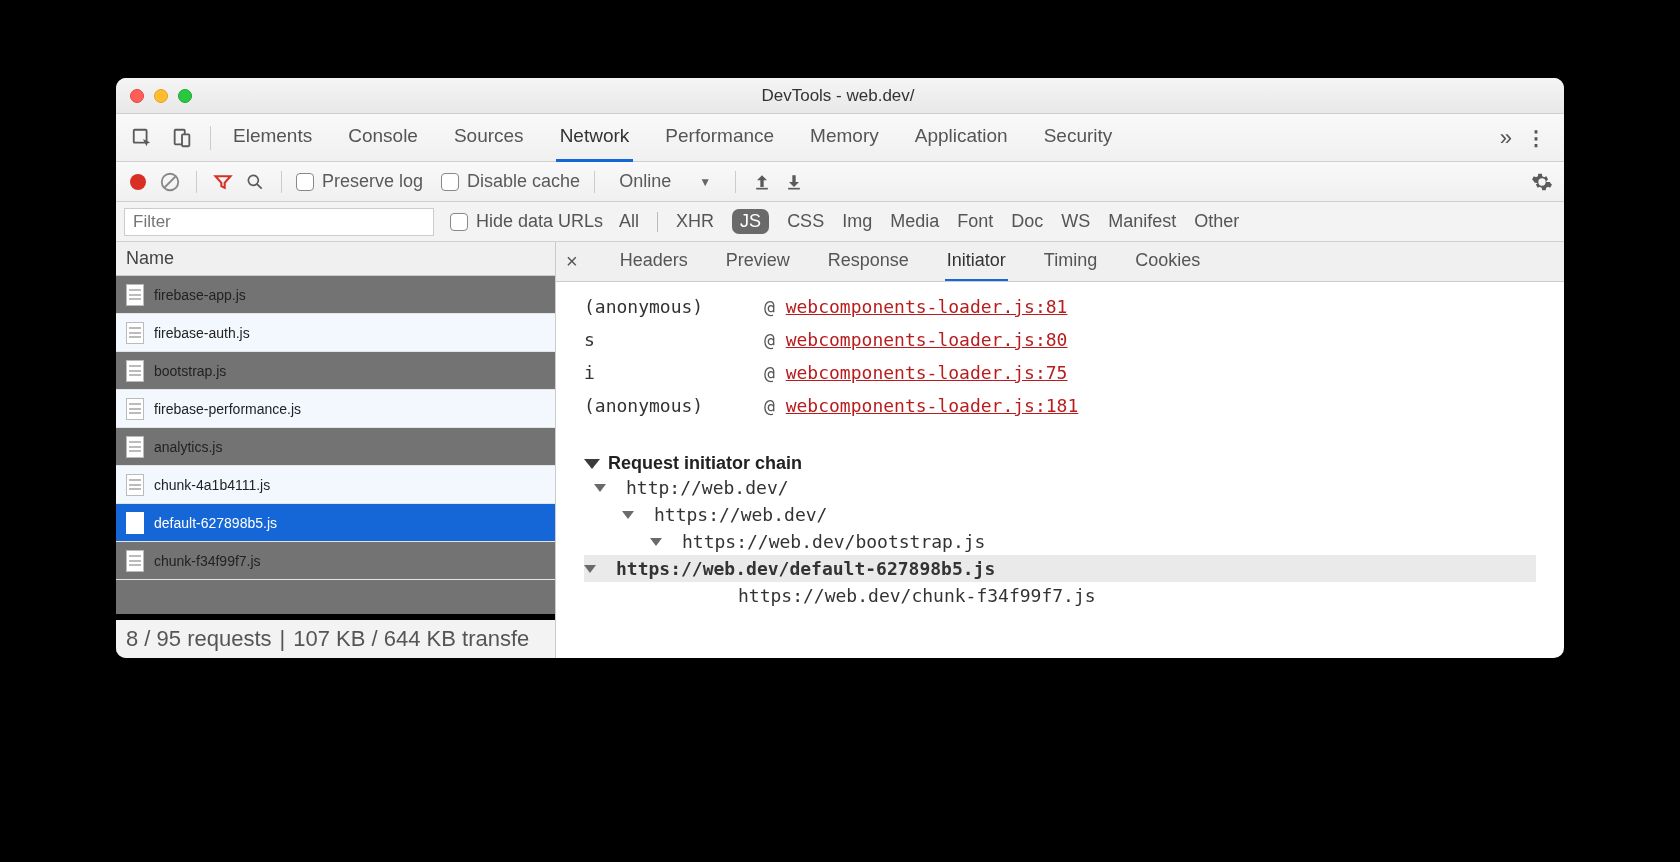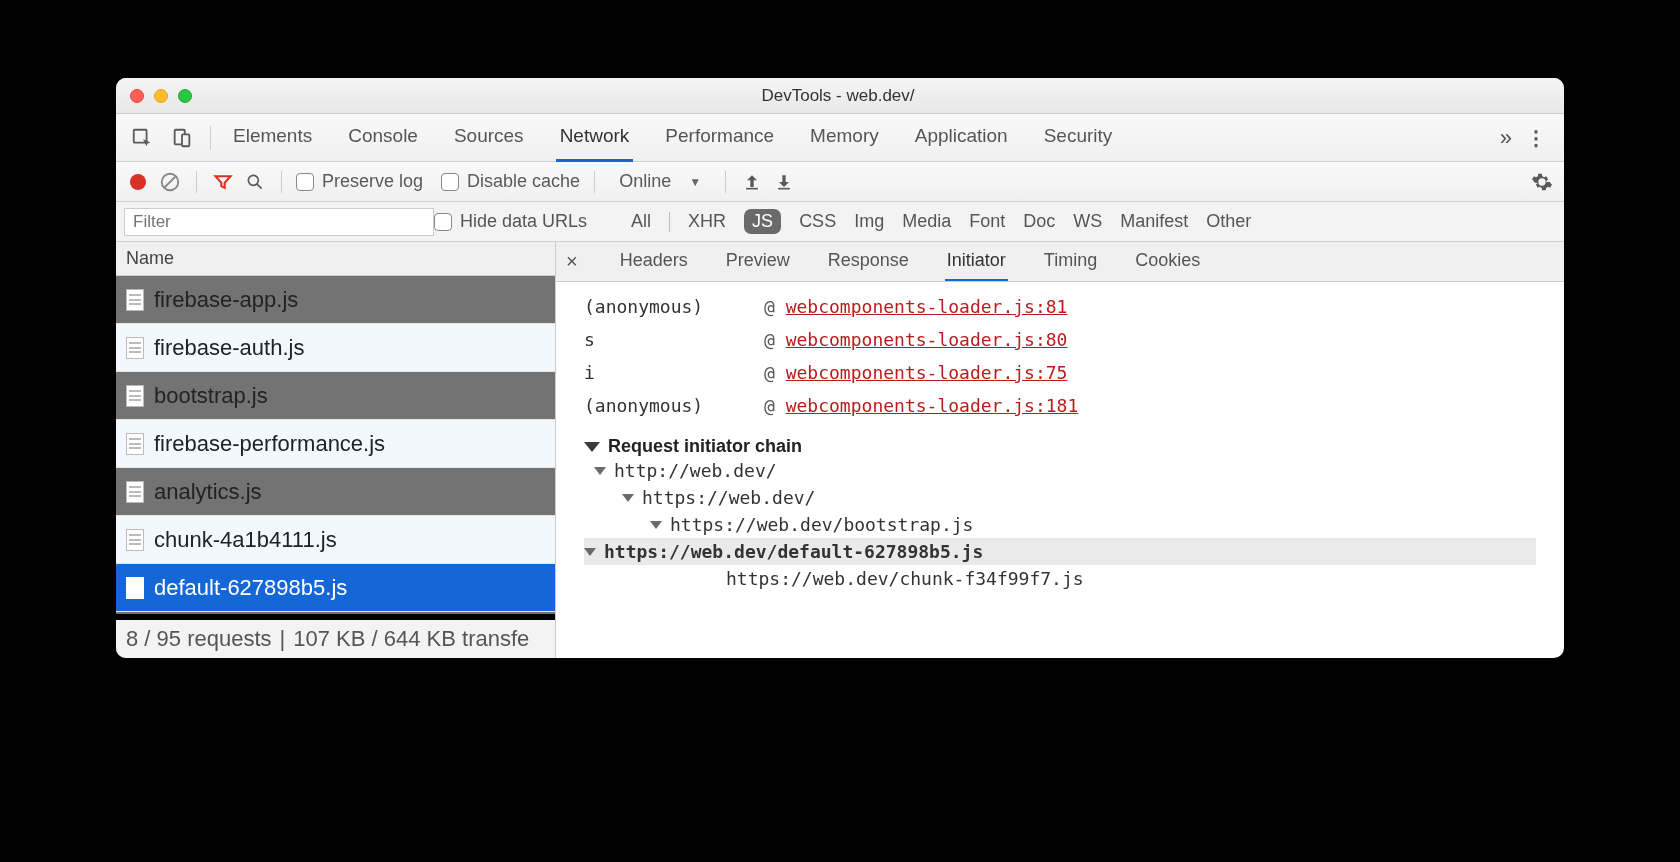--- a/index.html
+++ b/index.html
@@ -68,55 +68,56 @@
     display:flex; align-items:center;
     padding: 0 10px;
     color:#5a5a5a;
     font-size: 18px;
     gap: 8px;
   }
   .toolbar .ico { width:24px; height:24px; display:flex; align-items:center; justify-content:center; }
   .toolbar .vsep { width:1px; height:22px; background:#ccc; margin: 0 6px;}
   .record { width:16px; height:16px; border-radius:50%; background:#d93025; }
   .cb { width:18px;height:18px;border:1px solid #888;border-radius:4px;background:#fff;display:inline-block; vertical-align:middle; margin-right:8px;}
-  .select-wrap { display:flex; align-items:center; gap:18px; padding:0 10px;}
+  .select-wrap { display:flex; align-items:center; gap:28px; padding:0 10px;}
   .caret { font-size:12px; color:#666; }
 
   .filterbar {
     height: 40px;
     border-bottom: 1px solid #d0d0d0;
     background: #f3f3f3;
     display:flex; align-items:center;
     padding: 0 8px;
+    gap: 16px;
     font-size:18px;
     color:#555;
   }
   .filterbar input {
     width: 310px; height:28px; border:1px solid #ccc; background:#fff;
     padding: 2px 8px; font-size:17px; color:#666; outline:none;
   }
-  .chips { display:flex; align-items:center; gap:18px;margin-left:44px; }
+  .chips { display:flex; align-items:center; gap:18px; }
   .chip { color:#555; }
   .chip.active { background:#6a6a6a; color:#fff; border-radius:7px; padding:2px 8px; }
   .chips .vsep { width:1px; height:20px; background:#bbb; }
 
   .content { flex:1; display:flex; min-height:0; }
 
   .sidebar {
     width: 440px; border-right:1px solid #ccc; display:flex; flex-direction:column;
     background:#737373;
   }
   .sidebar-head {
     background:#f0f0f0; border-bottom:1px solid #ccc; padding:6px 10px;
     font-size:18px; color:#444;
   }
   .filelist { flex:1; overflow:auto; }
   .filerow {
     display:flex; align-items:center; gap:10px; padding:4px 10px;
-    border-bottom:1px solid #e5e5e5; font-size:22px; color:#222; height:48px;
+    border-bottom:1px solid #e5e5e5; font-size:14px; color:#222; height:38px;
   }
   .filerow .fi { width:18px;height:22px;border:1px solid #bbb;background:#fff;
     display:flex; flex-direction:column; justify-content:space-evenly; padding:2px;}
   .filerow .fi span{height:2px;background:#bbb;}
   .filerow.stripe { background:#f3f8ff;}
   .filerow.selected { background:#1566d6; color:#fff; }
   .filerow.selected .fi { border-color:#fff;}
   .filerow.selected .fi span{background:#fff;}
   .sidebar-foot {
     border-top:6px solid #000000; background:#f3f3f3; padding:6px 10px;
@@ -130,25 +131,25 @@
     height:40px;
   }
   .detail-tabs .close { font-size:20px; padding-right:6px;}
   .detail-tabs .dtab { padding:8px 2px; border-bottom:2px solid transparent;}
   .detail-tabs .dtab.active { border-bottom-color:#1566d6; color:#333; }
   .detail-body { flex:1; overflow:auto; padding: 8px 28px; font-size:18px; color:#333;}
   .stackrow { display:flex; gap:20px; padding:6px 0; font-family: ui-monospace,Menlo,Consolas,monospace; font-size:18px;}
   .stackrow .fn { width:160px; color:#333;}
   .stackrow .at { color:#555;}
   .stackrow a { color:#b91c1c; text-decoration:underline; }
-  .section { margin-top:14px; }
+  .section { margin-top:31px; }
   .section .hdr { font-weight:700; font-size:18px; color:#222; display:flex; align-items:center; gap:8px;}
   .tri { display:inline-block; width:0;height:0; border-left:8px solid transparent;border-right:8px solid transparent; border-top:10px solid #3a3a3a;}
   .tri.small{ border-left-width:6px;border-right-width:6px;border-top-width:8px; border-top-color:#6a6a6a;}
-  .chain .lvl { display:flex; align-items:center; gap:8px; padding:3px 0; font-family: ui-monospace,Menlo,Consolas,monospace; font-size:18px;text-align:center;}
+  .chain .lvl { display:flex; align-items:center; gap:20px; padding:3px 0; font-family: ui-monospace,Menlo,Consolas,monospace; font-size:18px;text-align:center;}
   .chain .lvl.cur { background:#eaeaea; font-weight:600;}
 
   svg { display:block; }
 </style>
 </head>
 <body>
 
 <div class="window">
 
   <div class="titlebar">

